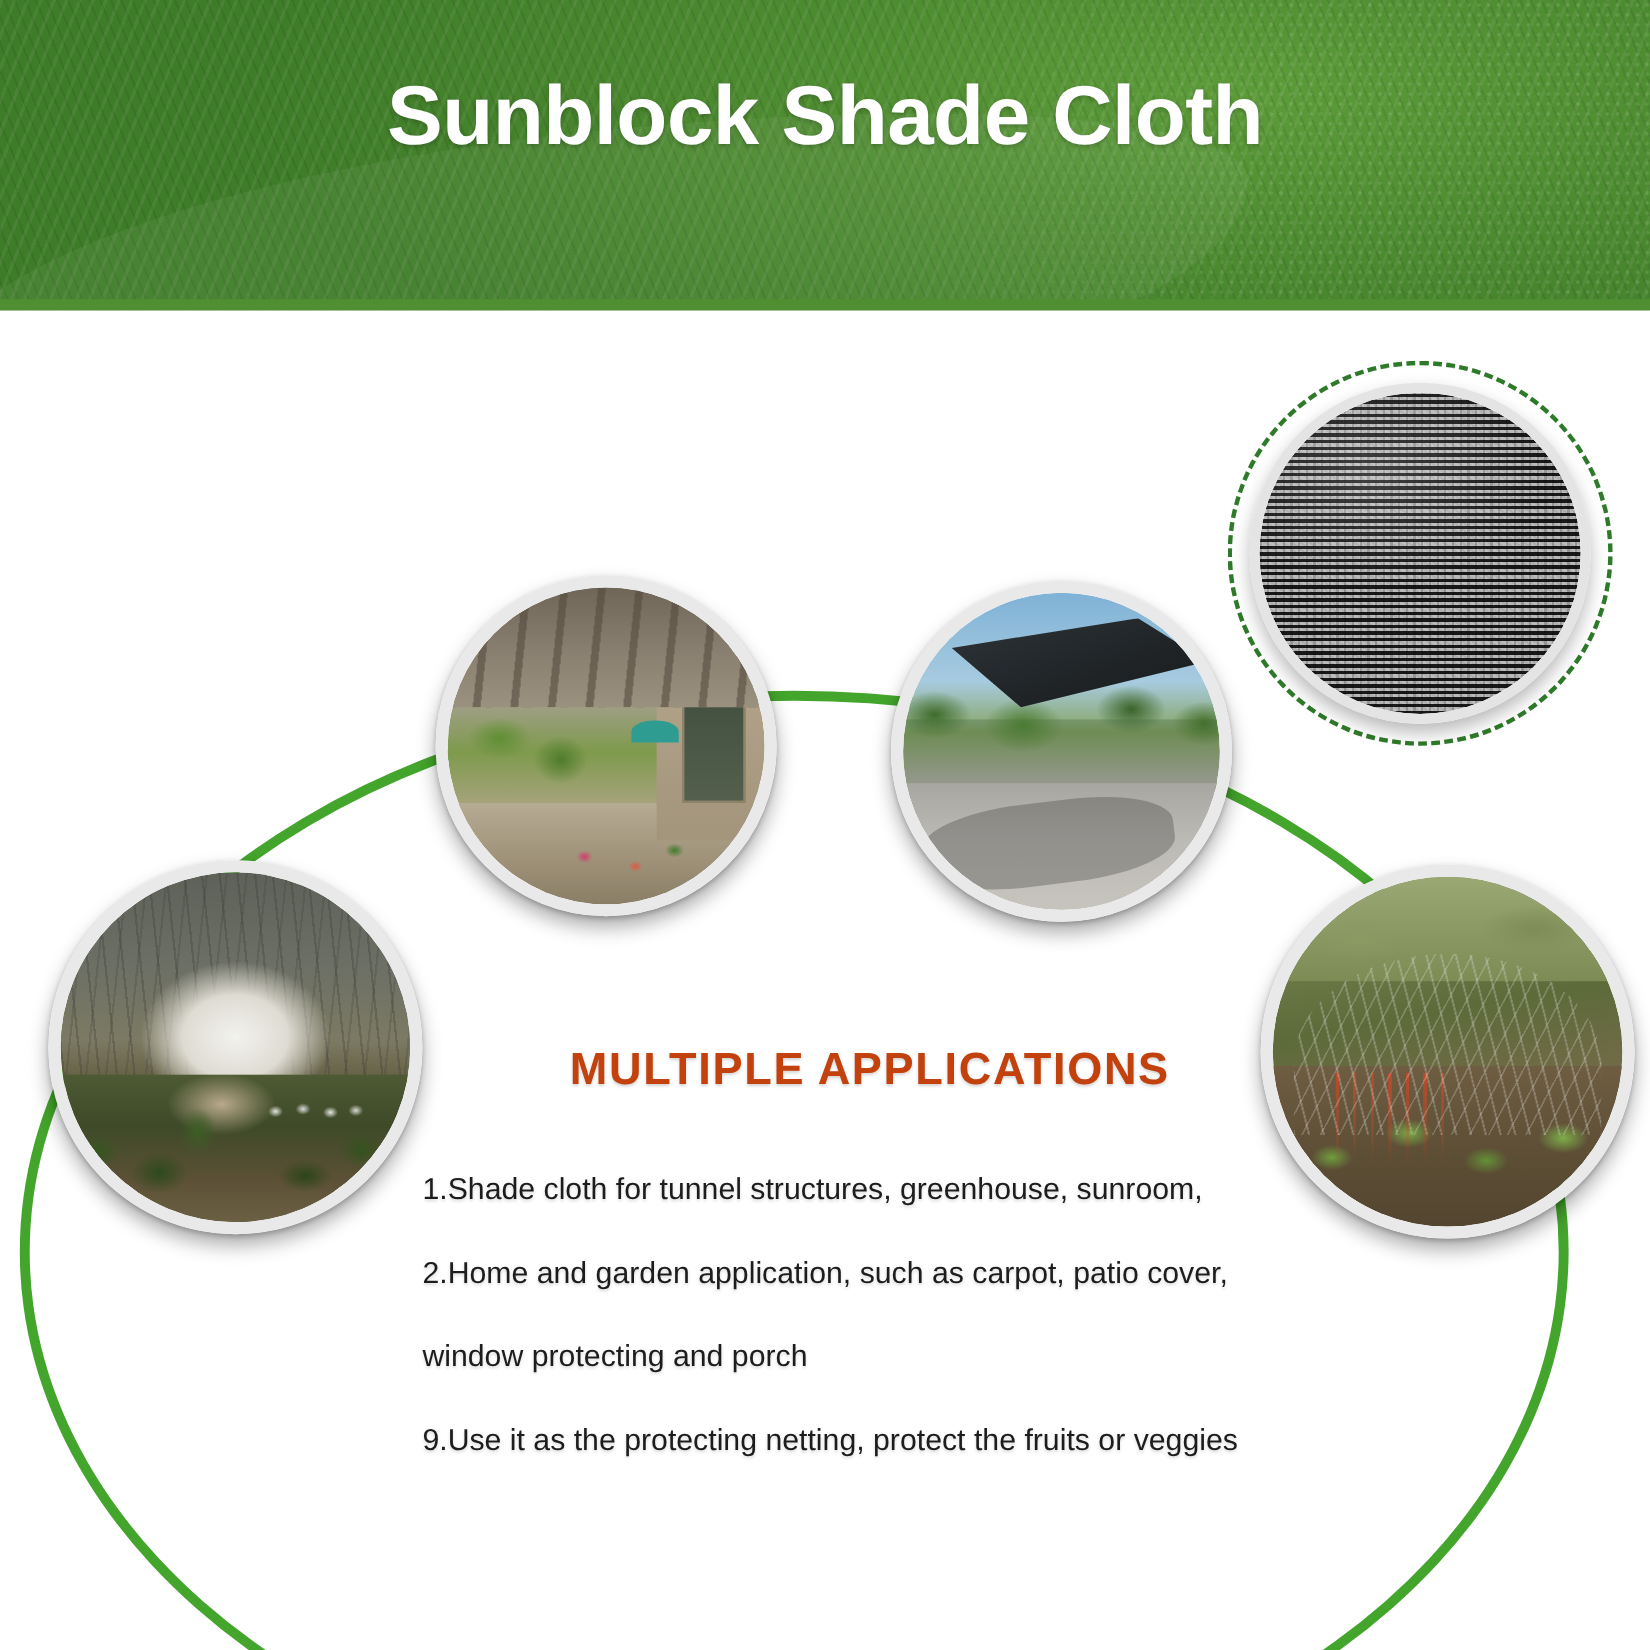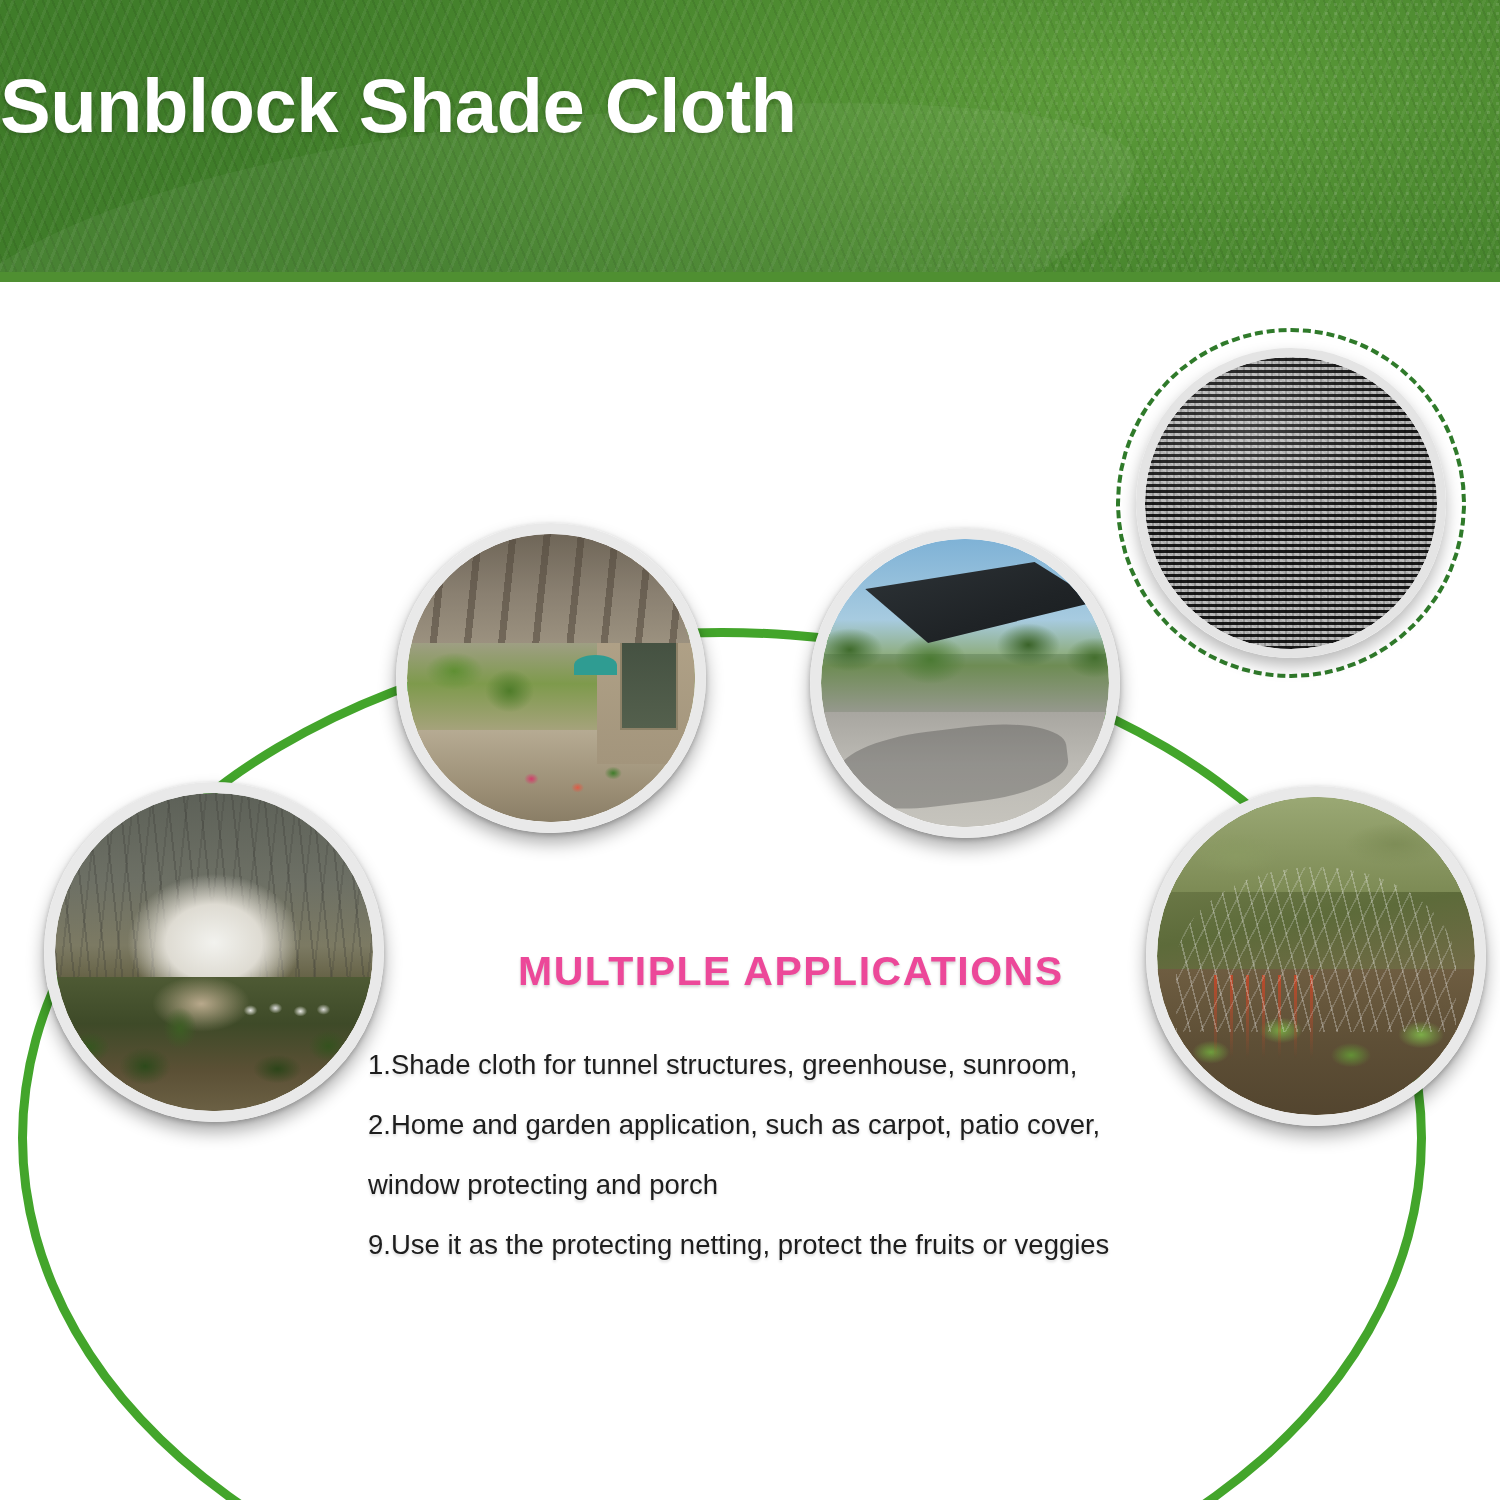--- a/index.html
+++ b/index.html
@@ -49,21 +49,21 @@
     height: 260px;
     background: rgba(255,255,255,0.05);
     border-radius: 50% 50% 40% 60% / 60% 40% 60% 40%;
     transform: rotate(-6deg);
   }
   .header-title {
     position: absolute;
     left: 0;
     top: 62px;
     width: 1500px;
-    text-align: left;
+    text-align: center;
     color: #ffffff;
     font-size: 76px;
     font-weight: bold;
     letter-spacing: -0.5px;
     text-shadow: 0 2px 5px rgba(0,0,0,0.22);
   }
   .header-bottom-rule {
     position: absolute;
     left: 0;
     top: 272px;
@@ -297,36 +297,36 @@
     background: radial-gradient(ellipse 220px 150px at 35% 25%, rgba(255,255,255,0.18) 0%, rgba(255,255,255,0) 70%);
   }
 
   
   .section-title {
     position: absolute;
     left: 518px;
     top: 948px;
     font-size: 41px;
     font-weight: bold;
-    color: #ec4899;
+    color: #c2410c;
     letter-spacing: 1.5px;
     font-stretch: condensed;
     text-shadow: 0 2px 3px rgba(0,0,0,0.18);
   }
   .body-text {
     position: absolute;
     left: 368px;
     top: 1035px;
     width: 870px;
     color: #1d1d1d;
     font-size: 27.5px;
     line-height: 60px;
     text-shadow: 0 2px 3px rgba(0,0,0,0.16);
   }
-  .body-text p { margin: 0; white-space: pre; }
+  .body-text p { margin: 16px; white-space: pre; }
 </style>
 </head>
 <body>
 
 <div class="header">
   <div class="swoosh"></div>
   <div class="dots"></div>
   <div class="header-title">Sunblock Shade Cloth</div>
 </div>
 <div class="header-bottom-rule"></div>

